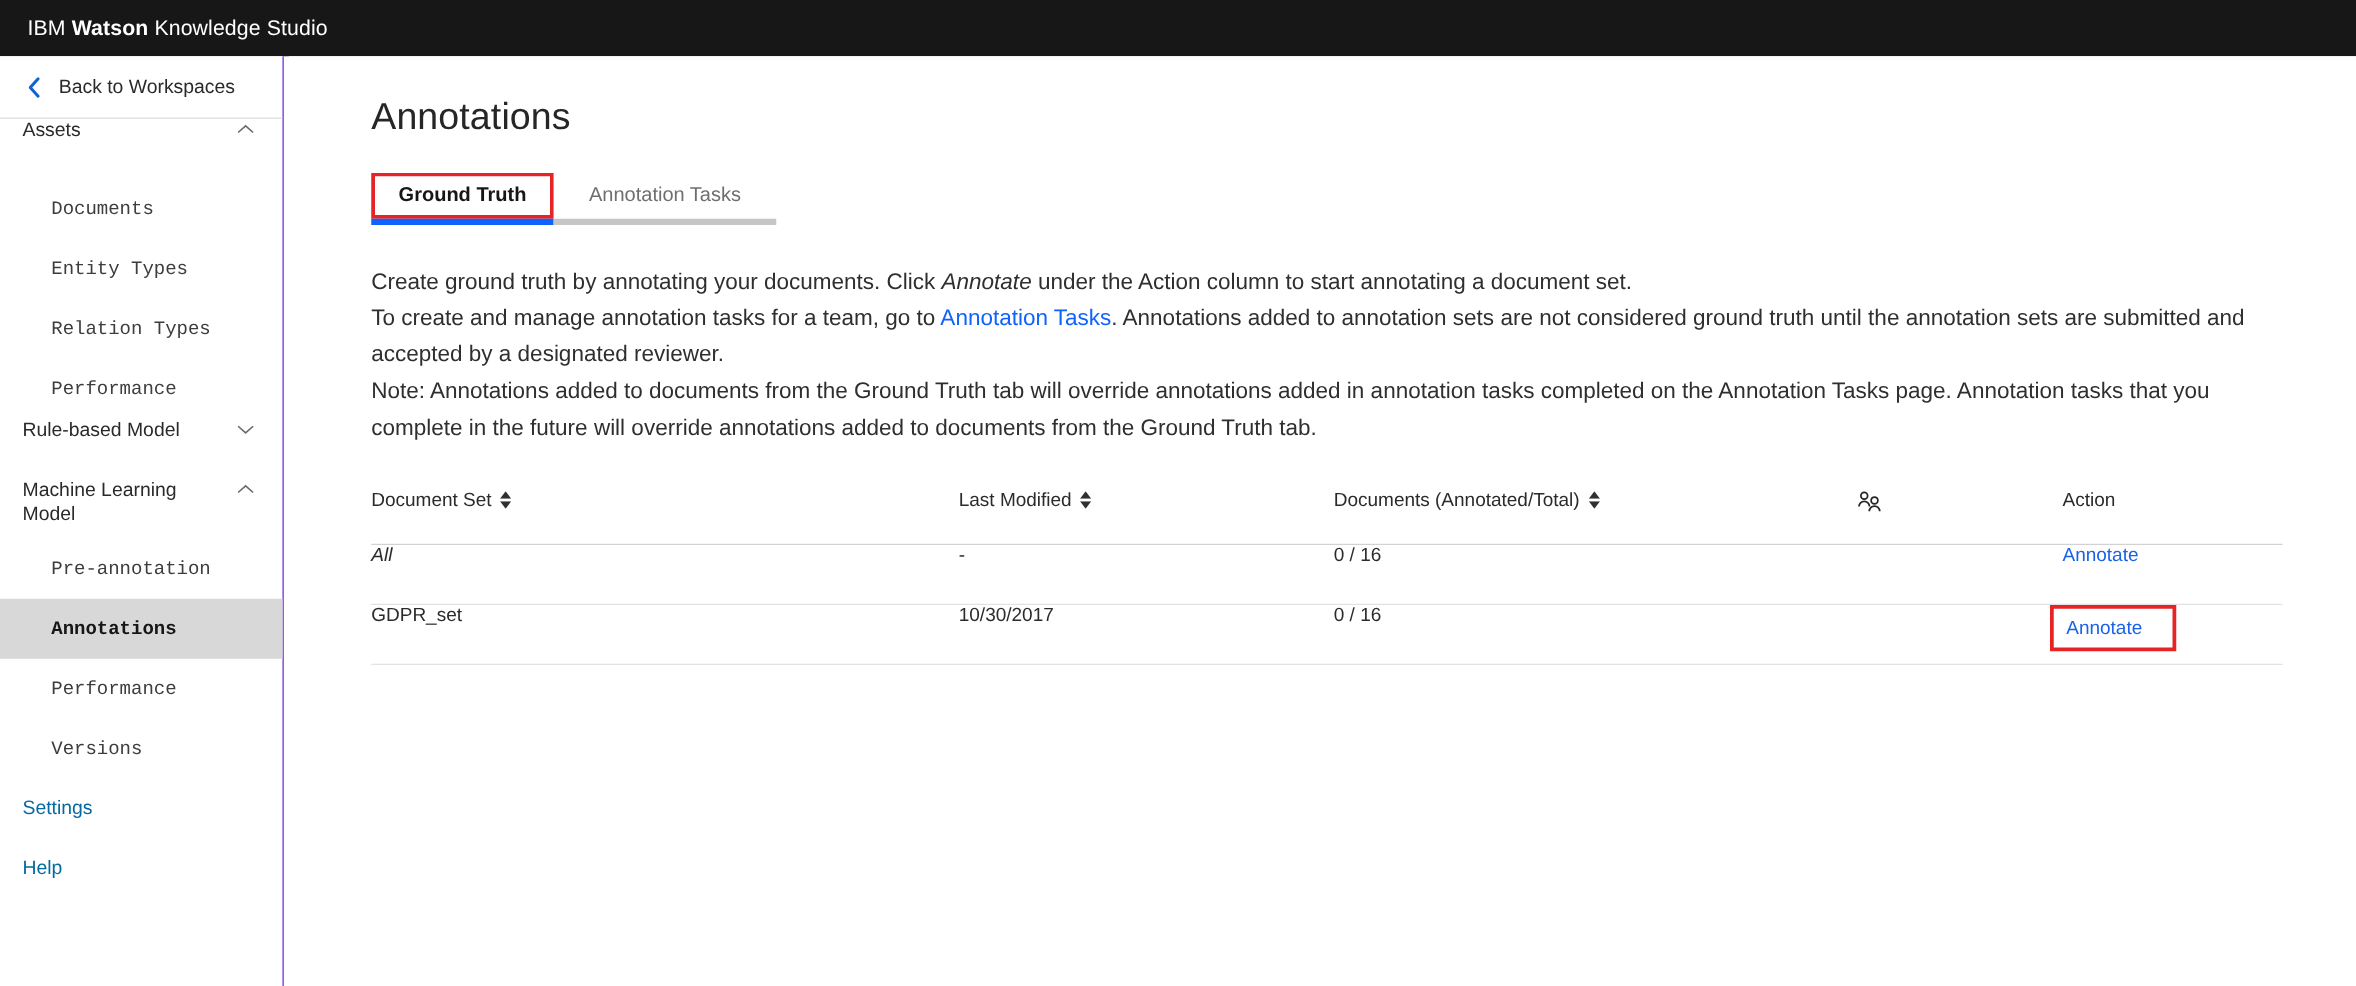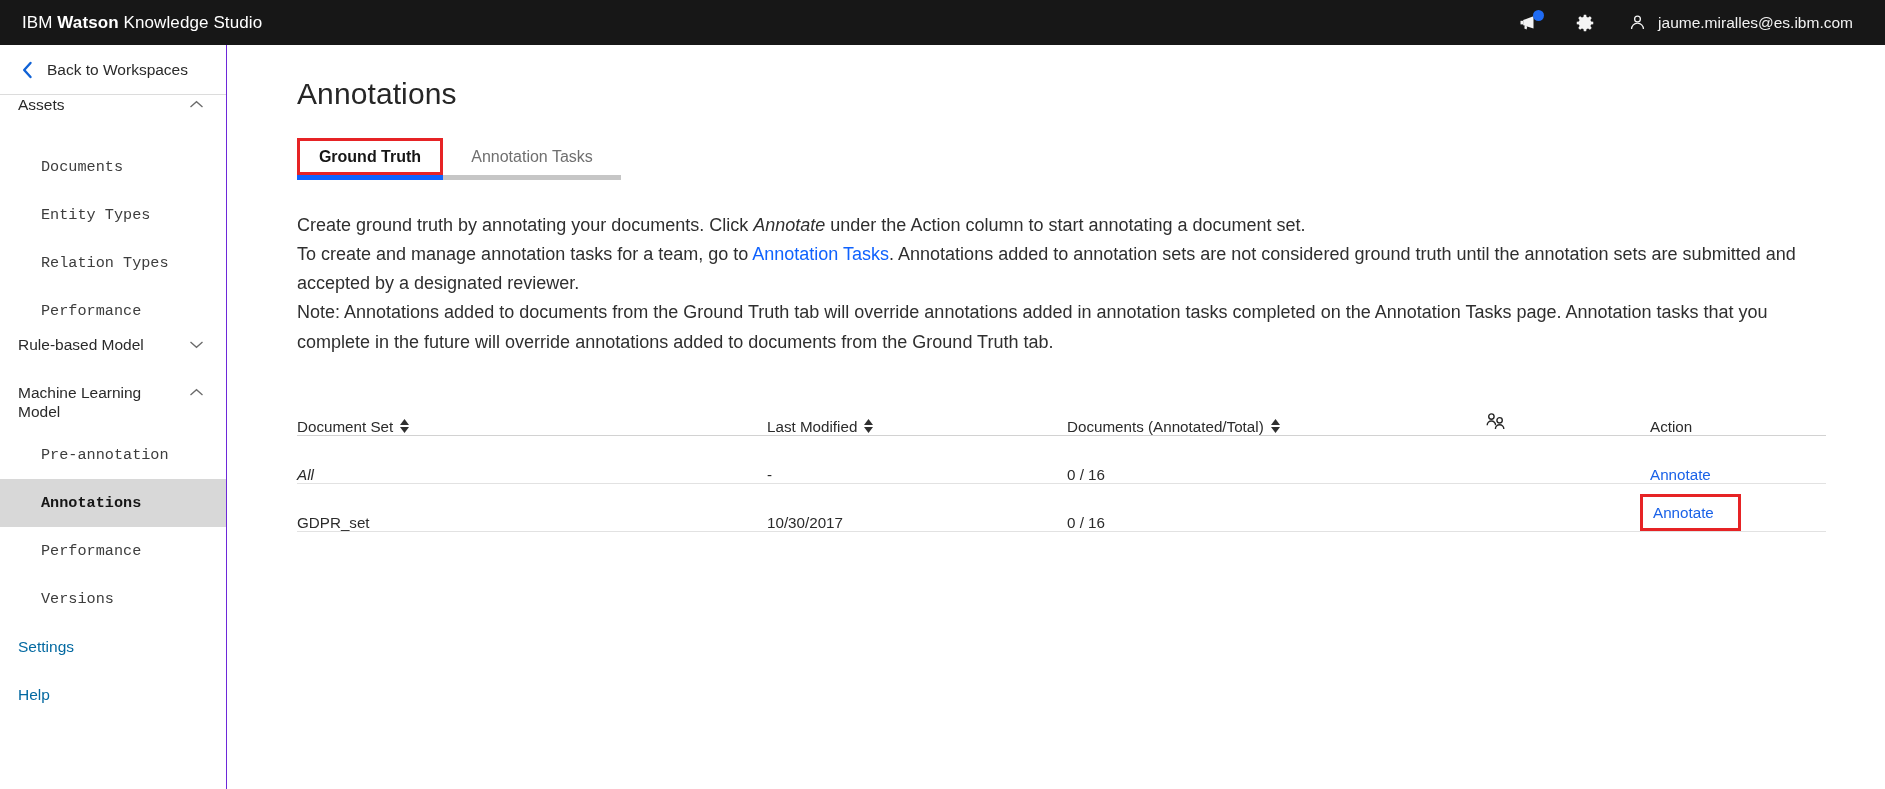--- a/index.html
+++ b/index.html
@@ -203,21 +203,21 @@
     text-decoration: none;
   }
 
   
   .table {
     margin-top: 35px;
     width: 1529px;
   }
   .trow {
     display: flex;
-    align-items: flex-end;
+    align-items: flex-start;
   }
   .thead {
     height: 44px;
     border-bottom: 1px solid #d2d2d2;
   }
   .tbody-row {
     height: 48px;
     border-bottom: 1px solid #e2e2e2;
   }
   .col-set    { width: 470px; }
@@ -264,47 +264,20 @@
   }
 </style>
 </head>
 <body>
 
 <div class="topbar">
   <div class="brand">
     <span class="b-light">IBM </span><span class="b-strong">Watson</span><span class="b-light"> Knowledge Studio</span>
   </div>
 
-  <div class="topbar-right">
-
-    <div class="tb-icon">
-      <svg width="24" height="24" viewBox="0 0 24 24">
-        <path d="M3.5 9.8 L3.5 13.4 L6.2 13.4 L6.2 9.8 Z" fill="#f4f4f4"></path>
-        <path d="M6.2 9.0 L16.5 5.3 L16.5 17.6 L6.2 14.2 Z" fill="#f4f4f4"></path>
-        <path d="M7.6 14.6 L10.2 15.5 L9.6 18.4 L7.4 17.6 Z" fill="#f4f4f4"></path>
-      </svg>
-      <span class="notif-dot"></span>
-    </div>
-
-    <div class="tb-icon">
-      <svg width="22" height="22" viewBox="0 0 24 24">
-        <path fill="#f4f4f4" d="M12 8.4a3.6 3.6 0 1 0 0 7.2 3.6 3.6 0 0 0 0-7.2zm0 5.6a2 2 0 1 1 0-4 2 2 0 0 1 0 4z"></path>
-        <path fill="#f4f4f4" d="M21 13.3v-2.6l-2.4-.4a6.9 6.9 0 0 0-.7-1.7l1.4-2-1.9-1.9-2 1.4a6.9 6.9 0 0 0-1.7-.7L13.3 3h-2.6l-.4 2.4a6.9 6.9 0 0 0-1.7.7l-2-1.4-1.9 1.9 1.4 2a6.9 6.9 0 0 0-.7 1.7L3 10.7v2.6l2.4.4c.16.6.4 1.17.7 1.7l-1.4 2 1.9 1.9 2-1.4c.53.3 1.1.54 1.7.7l.4 2.4h2.6l.4-2.4c.6-.16 1.17-.4 1.7-.7l2 1.4 1.9-1.9-1.4-2c.3-.53.54-1.1.7-1.7l2.4-.4z"></path>
-      </svg>
-    </div>
-
-    <div class="user-area">
-      <svg width="21" height="21" viewBox="0 0 24 24">
-        <circle cx="12" cy="8" r="3.3" fill="none" stroke="#f4f4f4" stroke-width="1.5"></circle>
-        <path d="M5.2 19.5a6.8 6.8 0 0 1 13.6 0" fill="none" stroke="#f4f4f4" stroke-width="1.5"></path>
-      </svg>
-      <span class="user-email">jaume.miralles@es.ibm.com</span>
-    </div>
-
-  </div>
 </div>
 
 <div class="sidebar">
 
   <div class="back-row">
     <span class="back-chevron">
       <svg width="13" height="18" viewBox="0 0 13 18">
         <path d="M9.5 2 L3.2 9 L9.5 16" fill="none" stroke="#1062d6" stroke-width="2.4" stroke-linecap="round" stroke-linejoin="round"></path>
       </svg>
     </span>

